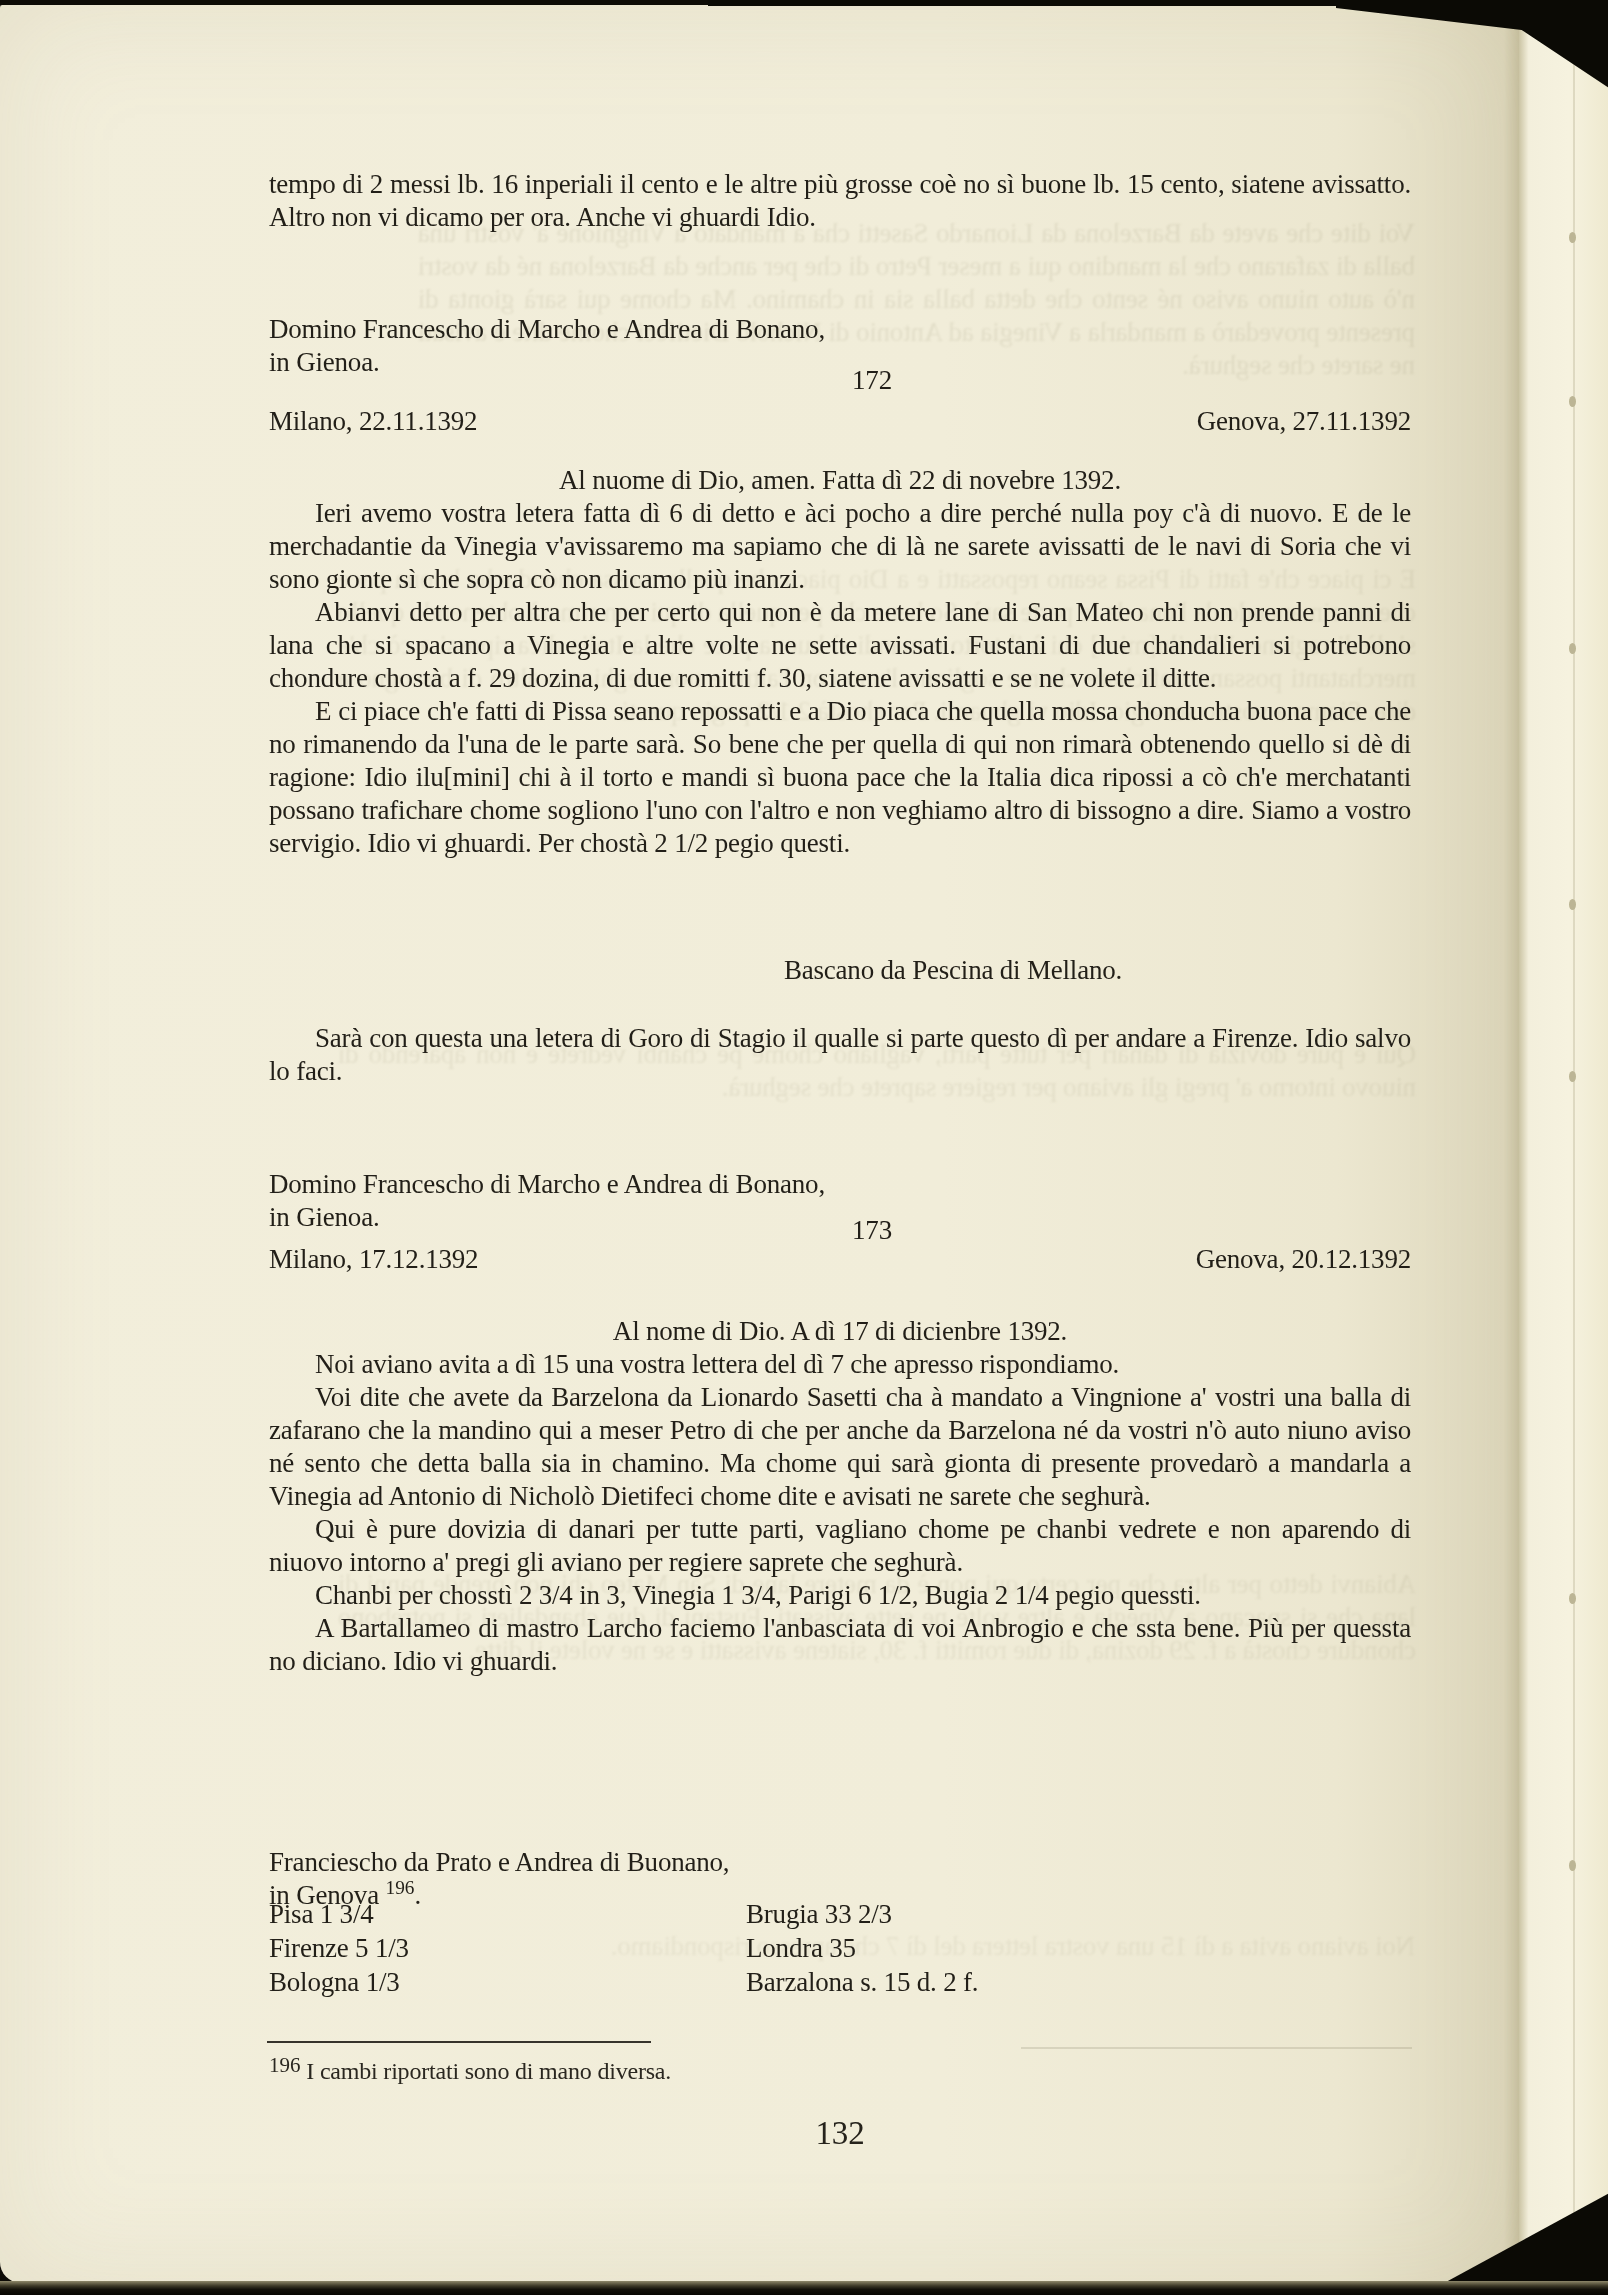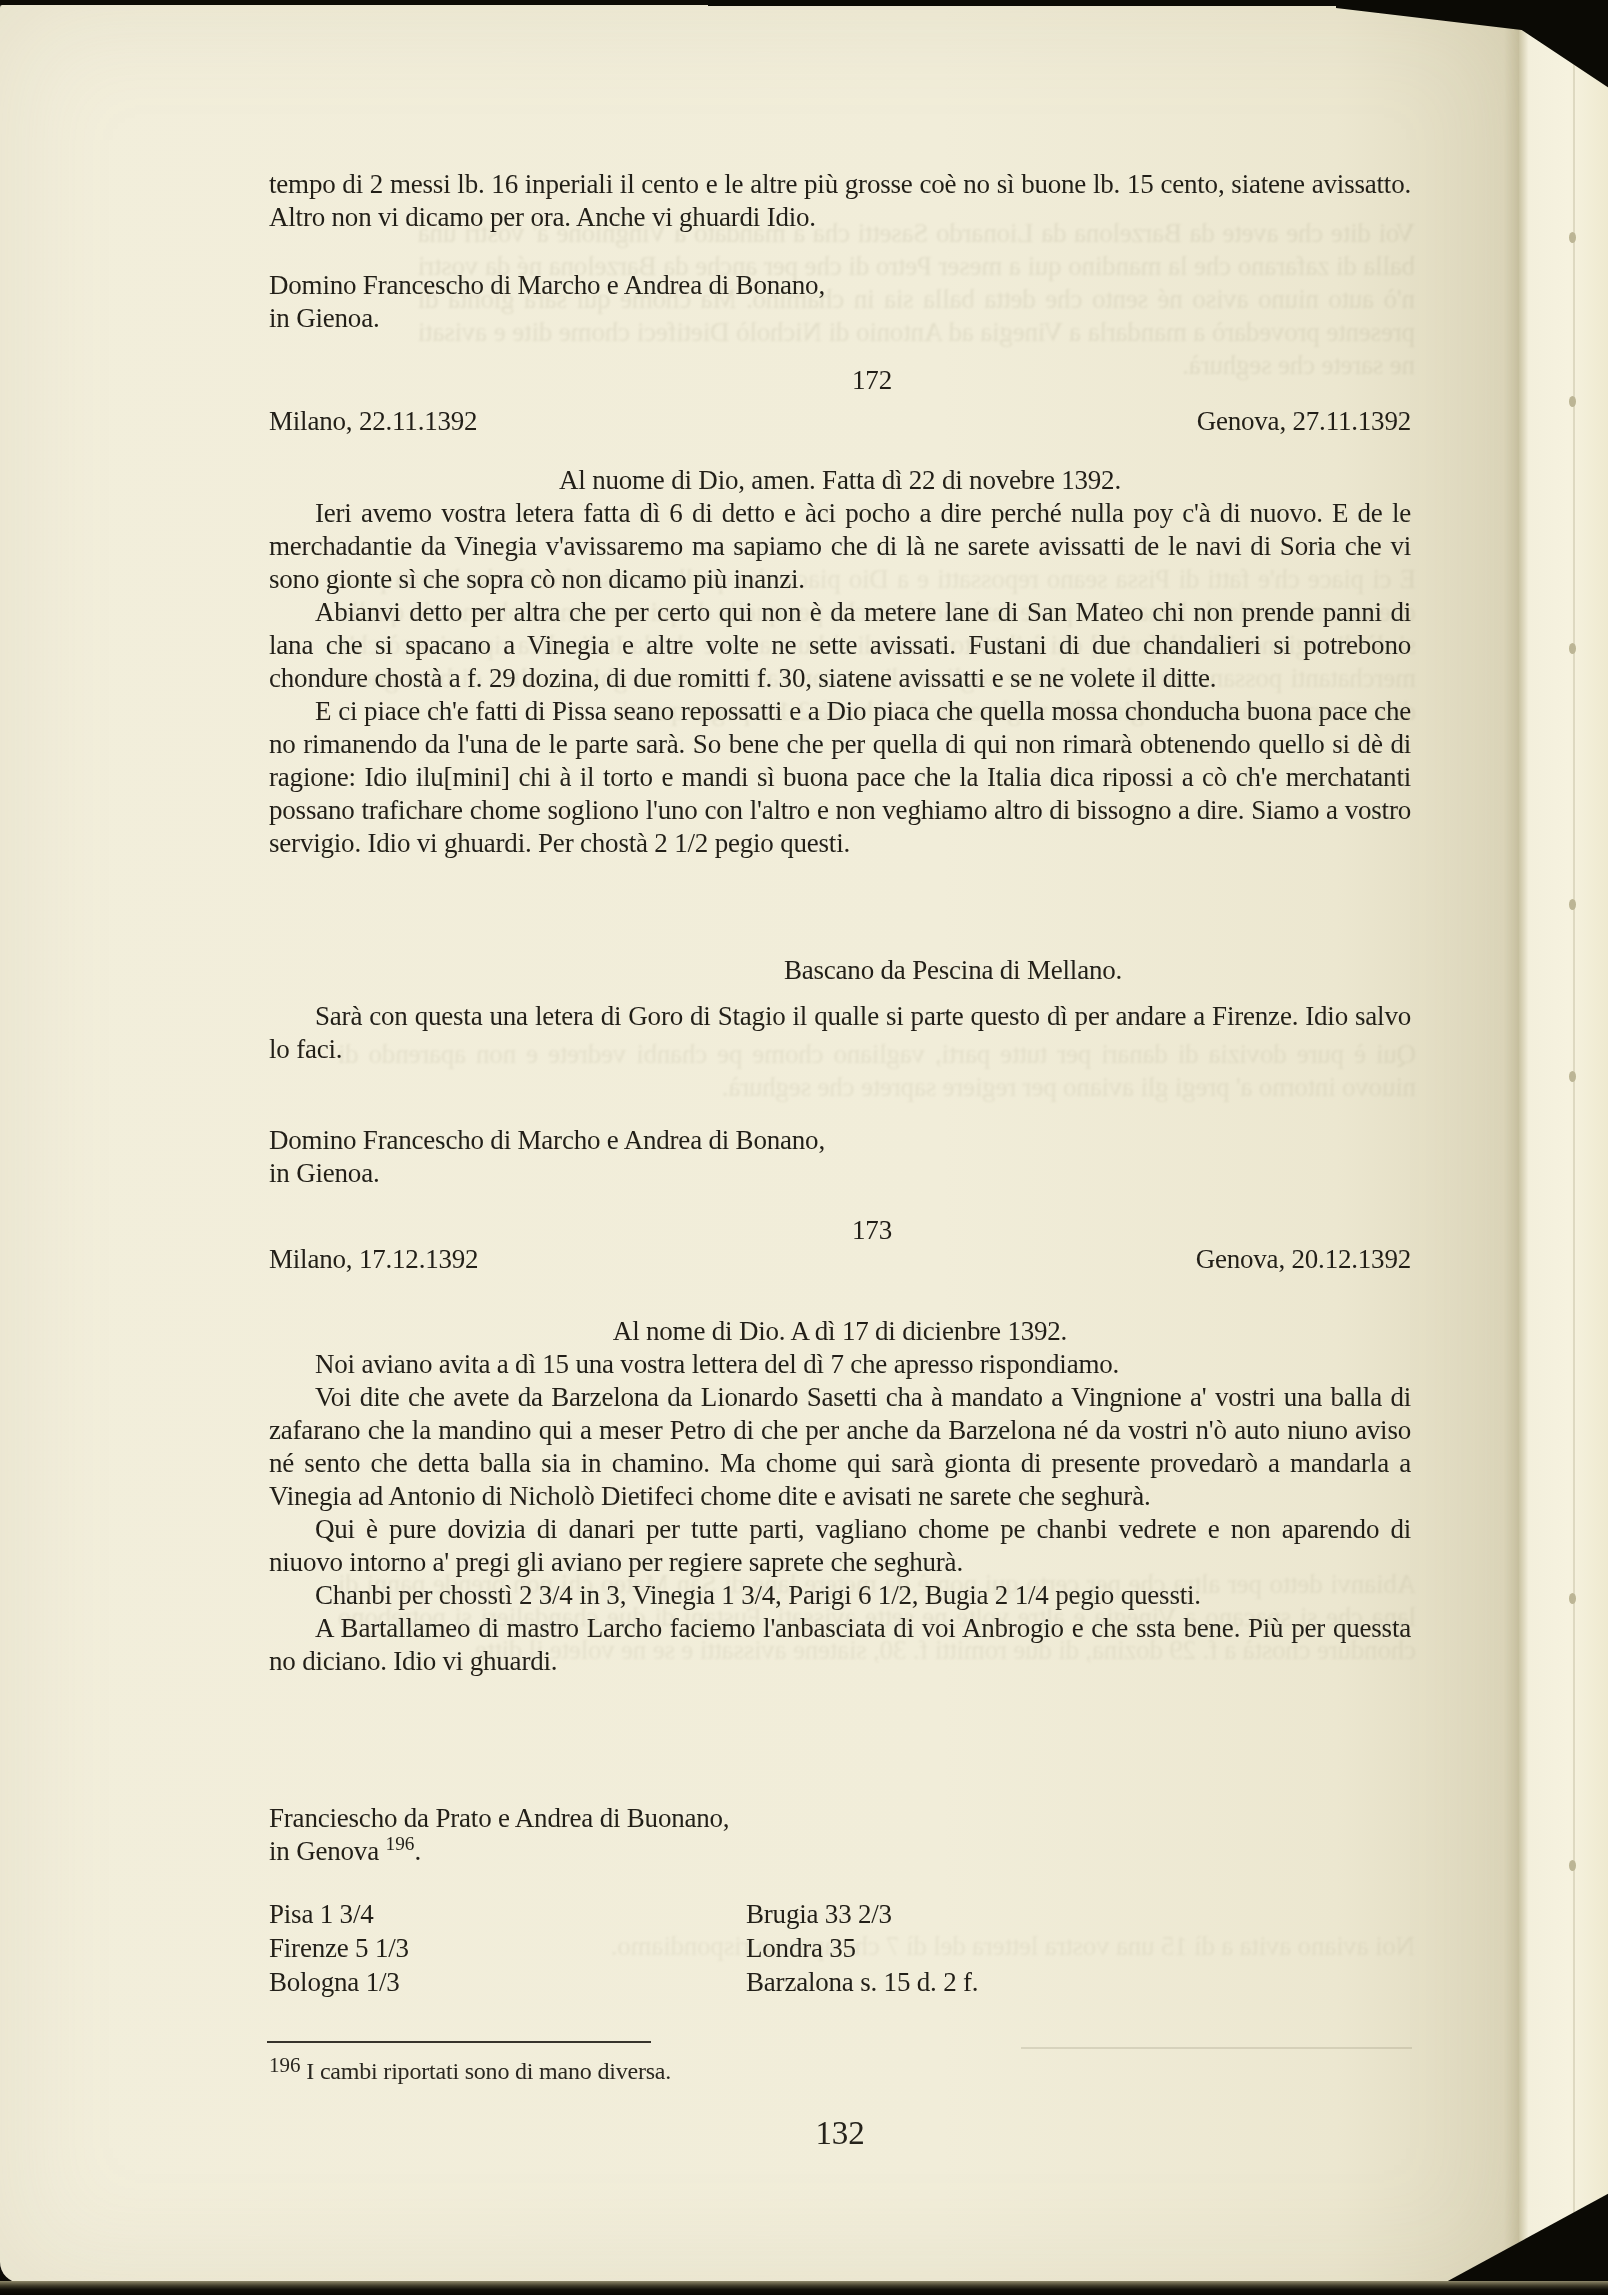--- a/index.html
+++ b/index.html
@@ -34,21 +34,21 @@
   }
   .bottom-edge{
     position:absolute;left:0;bottom:0;width:100%;height:14.5px;
     background:linear-gradient(180deg,#8d8769 0%,#3c3827 35%,#13110a 60%,#070602 100%);
   }
   
   .content{position:absolute;left:0;top:0;width:1609px;height:2193px;z-index:2;color:#221f18;font-size:27px;letter-spacing:-0.2px;}
   .blk{position:absolute;left:269px;width:1142px;line-height:33px;}
   .para{margin:0;text-align:justify;text-indent:46px;}
   .para.noindent{text-indent:0;}
-  .addr{line-height:33px;}
+  .addr{line-height:33px;margin-top:44px;}
   .center{text-align:center;}
   .num{transform:translateX(32px);}
   .dates{display:flex;justify-content:space-between;}
   .sig1{transform:translateX(113px);}
   .sig2{transform:translateX(103px);}
   .rates{display:flex;}
   .rates .col-l{width:477px;}
   .rates .col-r{flex:1;}
   .rates div{line-height:34px;}
   sup.fnmark{font-size:19.3px;vertical-align:baseline;position:relative;top:-10.5px;letter-spacing:0;}
@@ -110,21 +110,21 @@
 
     <div class="blk" style="top:464px">
       <div class="center">Al nuome di Dio, amen. Fatta dì 22 di novebre 1392.</div>
       <p class="para">Ieri avemo vostra letera fatta dì 6 di detto e àci pocho a dire perché nulla poy c'à di nuovo. E de le merchadantie da Vinegia v'avissaremo ma sapiamo che di là ne sarete avissatti de le navi di Soria che vi sono gionte sì che sopra cò non dicamo più inanzi.</p>
       <p class="para">Abianvi detto per altra che per certo qui non è da metere lane di San Mateo chi non prende panni di lana che si spacano a Vinegia e altre volte ne sette avissati. Fustani di due chandalieri si potrebono chondure chostà a f. 29 dozina, di due romitti f. 30, siatene avissatti e se ne volete il ditte.</p>
       <p class="para">E ci piace ch'e fatti di Pissa seano repossatti e a Dio piaca che quella mossa chonducha buona pace che no rimanendo da l'una de le parte sarà. So bene che per quella di qui non rimarà obtenendo quello si dè di ragione: Idio ilu[mini] chi à il torto e mandi sì buona pace che la Italia dica ripossi a cò ch'e merchatanti possano trafichare chome sogliono l'uno con l'altro e non veghiamo altro di bissogno a dire. Siamo a vostro servigio. Idio vi ghuardi. Per chostà 2 1/2 pegio questi.</p>
     </div>
 
     <div class="blk center sig1" style="top:954px">Bascano da Pescina di Mellano.</div>
 
-    <div class="blk" style="top:1000px">
+    <div class="blk" style="top:1022px">
       <p class="para">Sarà con questa una letera di Goro di Stagio il qualle si parte questo dì per andare a Firenze. Idio salvo lo faci.</p>
     </div>
 
     <div class="blk addr" style="top:1124px">
       <div>Domino Francescho di Marcho e Andrea di Bonano,</div>
       <div>in Gienoa.</div>
     </div>
 
     <div class="blk center num" style="top:1214px">173</div>
 

